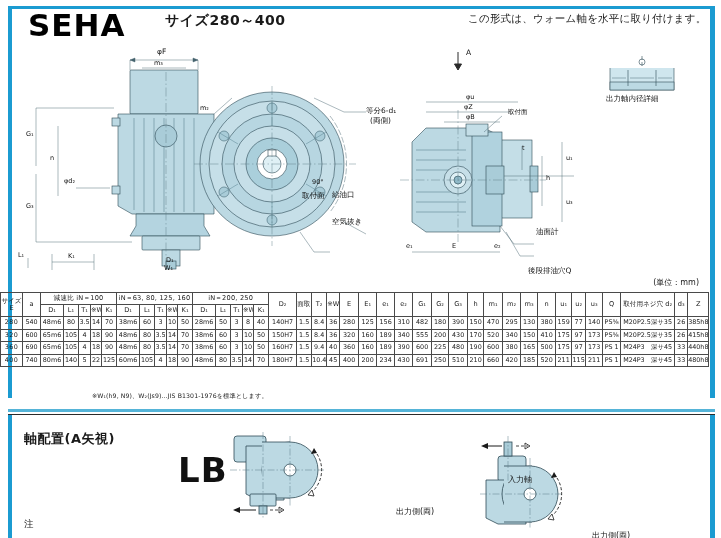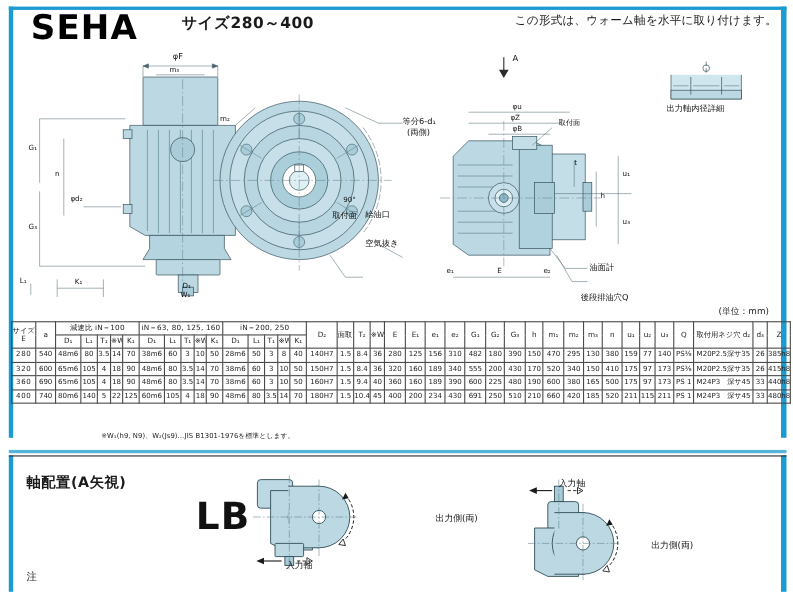--- a/index.html
+++ b/index.html
@@ -27,21 +27,21 @@
   .size-title{position:absolute;left:165px;top:12px;font-size:14px;font-weight:bold;letter-spacing:0.5px;}
   .type-note{position:absolute;left:468px;top:12px;font-size:10.5px;letter-spacing:0.2px;}
 
   
   .drawing{position:absolute;left:14px;top:46px;width:696px;height:225px;}
   .dwg-label{position:absolute;font-size:7.5px;color:#111;white-space:nowrap;}
   .dwg-label.small{font-size:6.5px;}
   .unit-note{position:absolute;right:22px;top:277px;font-size:8px;}
 
   
-  .table-wrap{position:absolute;left:10px;top:292px;width:694px;}
+  .table-wrap{position:absolute;left:0;top:292px;width:694px;}
   table.spec{border-collapse:collapse;width:694px;table-layout:fixed;font-size:6.4px;}
   table.spec th,table.spec td{
     border:1px solid #4a4a4a;
     text-align:center;
     padding:0;
     line-height:1.05;
     overflow:hidden;
     white-space:nowrap;
     font-weight:normal;
   }
@@ -55,21 +55,21 @@
   .foot-note{position:absolute;left:92px;top:392px;font-size:6.2px;letter-spacing:0.1px;color:#222;}
 
   
   .sec-div{position:absolute;left:8px;top:409px;right:6px;height:3px;background:#55b4d8;}
   .sec-div2{position:absolute;left:8px;top:414px;right:6px;height:1px;background:#2a2a2a;}
 
   
   .axis-title{position:absolute;left:24px;top:430px;font-size:13px;font-weight:bold;letter-spacing:0.5px;}
   .lb-text{position:absolute;left:178px;top:450px;font-size:34px;font-weight:bold;letter-spacing:1px;color:#111;}
   .rb-text{position:absolute;left:425px;top:443px;font-size:34px;font-weight:bold;letter-spacing:1px;color:#111;}
-  .bot-label{position:absolute;font-size:8px;color:#111;white-space:nowrap;}
+  .bot-label{position:absolute;font-size:8px;color:#111;white-space:nowrap;margin-top:40px;}
   .note-mark{position:absolute;left:24px;top:518px;font-size:9.5px;}
   .note-body{position:absolute;left:48px;top:518px;font-size:9.5px;letter-spacing:0.2px;}
 
   svg{display:block;overflow:visible;}
 </style>
 </head>
 <body>
 
 <div class="page">
 
@@ -282,21 +282,21 @@
     <div class="dwg-label small" style="left:450px;top:57px;">φZ</div>
     <div class="dwg-label small" style="left:452px;top:67px;">φB</div>
     <div class="dwg-label small" style="left:494px;top:62px;">取付面</div>
     <div class="dwg-label small" style="left:508px;top:98px;">t</div>
     <div class="dwg-label small" style="left:532px;top:128px;">h</div>
     <div class="dwg-label small" style="left:552px;top:108px;">u₁</div>
     <div class="dwg-label small" style="left:552px;top:152px;">u₃</div>
     <div class="dwg-label small" style="left:392px;top:196px;">e₁</div>
     <div class="dwg-label small" style="left:438px;top:196px;">E</div>
     <div class="dwg-label small" style="left:480px;top:196px;">e₂</div>
-    <div class="dwg-label" style="left:522px;top:192px;">油面計</div>
+    <div class="dwg-label" style="left:522px;top:181px;">油面計</div>
     <div class="dwg-label" style="left:514px;top:220px;">後段排油穴Q</div>
 
     <div class="dwg-label" style="left:592px;top:48px;">出力軸内径詳細</div>
   </div>
 
   <div class="unit-note">(単位：mm)</div>
 
   <div class="table-wrap">
     <table class="spec">
       <colgroup>

